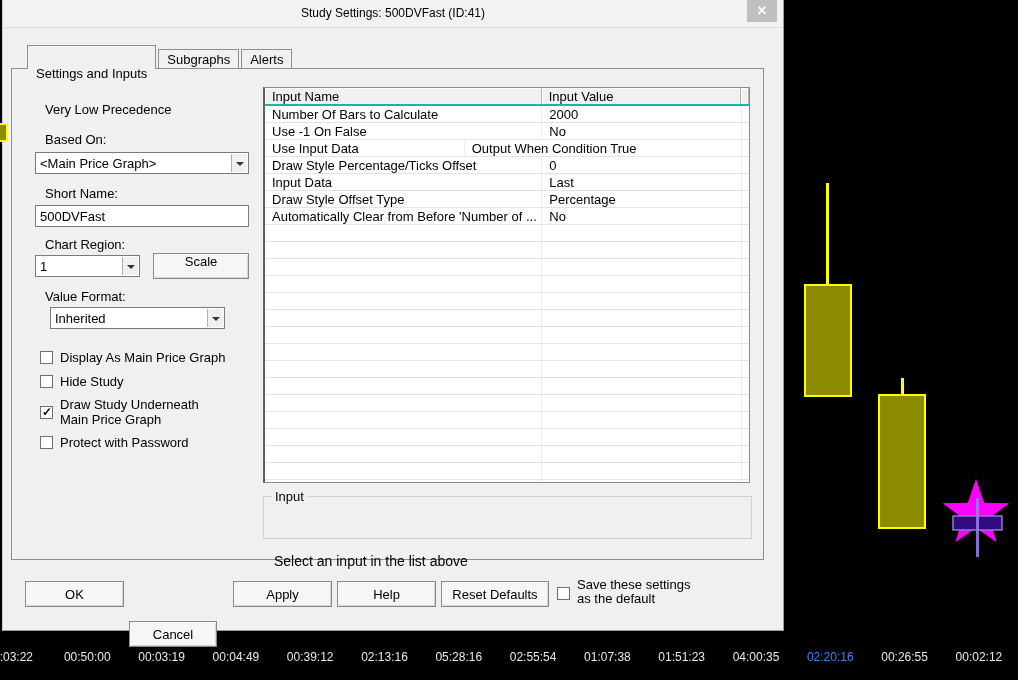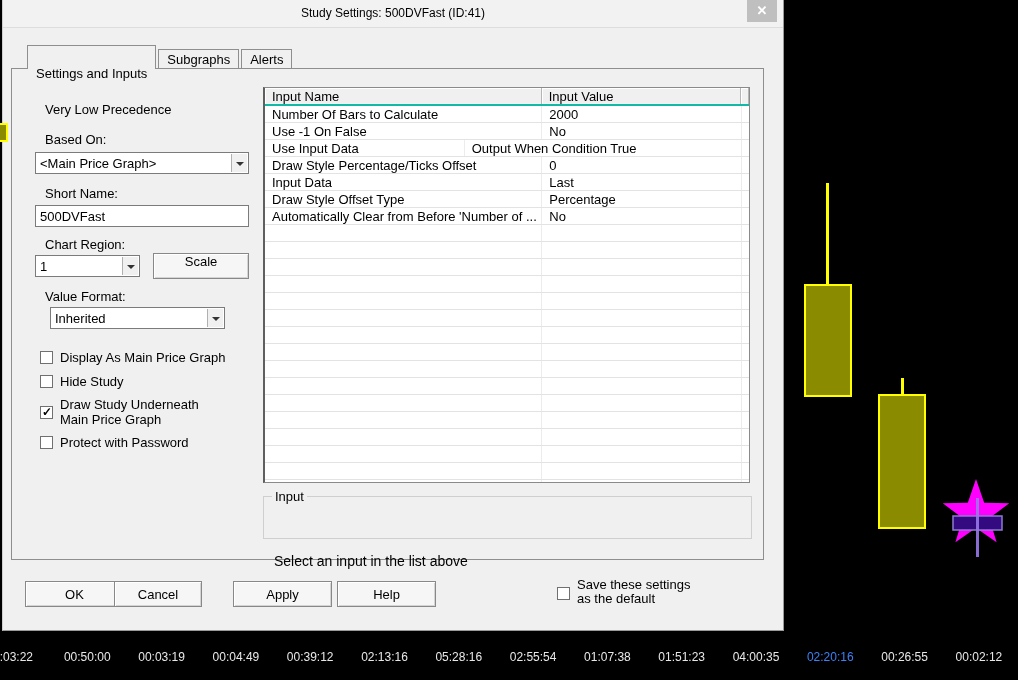--- a/index.html
+++ b/index.html
@@ -291,23 +291,24 @@
         </div>
     </div>
 
     <div id="input-group" class="abs">
       <span id="input-group-title">Input</span>
       <span id="input-group-msg">Select an input in the list above</span>
     </div>
   </div>
 
   <div class="btn bottombtn" style="left:22px;  width:99px;">OK</div>
-  <div class="btn bottombtn" style="left:111px; width:88px;">Cancel</div>
+  <div class="btn bottombtn" style="left:126px; width:88px;margin-top:40px;">Cancel</div>
   <div class="btn bottombtn" style="left:230px; width:99px;">Apply</div>
   <div class="btn bottombtn" style="left:334px; width:99px;">Help</div>
+  <div class="btn bottombtn" style="left:438px; width:108px;">Reset Defaults</div>
 
   <div id="save-row">
     <span class="cb"></span>
     <span id="save-label">
       <span>Save these settings</span><br>
       <span>as the default</span>
     </span>
   </div>
 </div>
 

